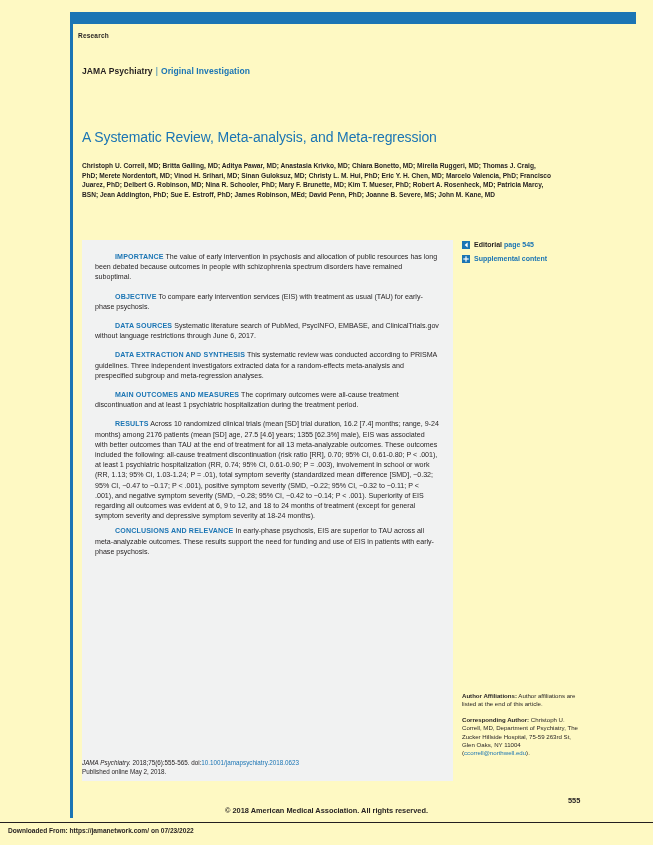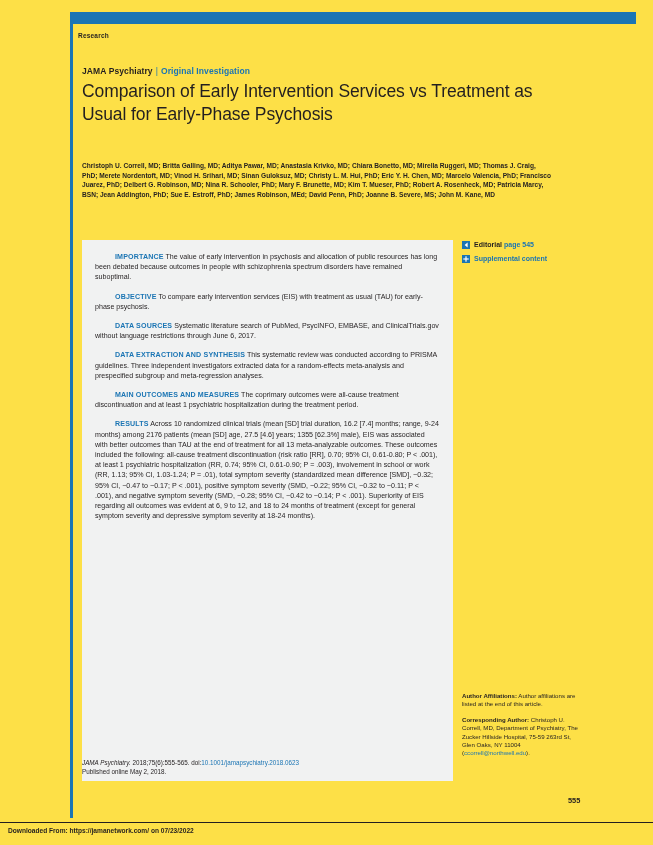--- a/index.html
+++ b/index.html
@@ -13,21 +13,21 @@
     font-family: "Liberation Sans", sans-serif;
     color: #231f20;
     position: relative;
     overflow: hidden;
   }
   .page {
     position: absolute;
     left: 0; top: 0;
     width: 653px;
     height: 845px;
-    background: #fde047;
+    background: #fef9c3;
   }
   
   .top-bar {
     position: absolute;
     left: 70px;
     top: 12px;
     width: 566px;
     height: 12px;
     background: #1b75b4;
   }
@@ -219,21 +219,21 @@
 
   <div class="top-bar"></div>
   <div class="left-rule"></div>
 
   <div class="research-label">Research</div>
 
   <div class="journal-line">
     <span class="jname">JAMA Psychiatry</span><span class="sep">|</span><span class="jtype">Original Investigation</span>
   </div>
 
-  <div class="title">Comparison of Early Intervention Services vs Treatment as Usual for Early-Phase Psychosis</div>
+  <div class="subtitle">A Systematic Review, Meta-analysis, and Meta-regression</div>
   <div class="authors">Christoph U. Correll, MD; Britta Galling, MD; Aditya Pawar, MD; Anastasia Krivko, MD; Chiara Bonetto, MD; Mirella Ruggeri, MD; Thomas J. Craig, PhD; Merete Nordentoft, MD; Vinod H. Srihari, MD; Sinan Guloksuz, MD; Christy L. M. Hui, PhD; Eric Y. H. Chen, MD; Marcelo Valencia, PhD; Francisco Juarez, PhD; Delbert G. Robinson, MD; Nina R. Schooler, PhD; Mary F. Brunette, MD; Kim T. Mueser, PhD; Robert A. Rosenheck, MD; Patricia Marcy, BSN; Jean Addington, PhD; Sue E. Estroff, PhD; James Robinson, MEd; David Penn, PhD; Joanne B. Severe, MS; John M. Kane, MD</div>
 
   <div class="abstract-box"></div>
   <div class="abstract-inner">
 
     <div class="sec">
       <span class="lbl">IMPORTANCE</span>
       <span>The value of early intervention in psychosis and allocation of public resources has long been debated because outcomes in people with schizophrenia spectrum disorders have remained suboptimal.</span>
     </div>
 
@@ -256,20 +256,24 @@
     <div class="sec">
       <span class="lbl">MAIN OUTCOMES AND MEASURES</span>
       <span>The coprimary outcomes were all-cause treatment discontinuation and at least 1 psychiatric hospitalization during the treatment period.</span>
     </div>
 
     <div class="sec results">
       <span class="lbl">RESULTS</span>
       <span>Across 10 randomized clinical trials (mean [SD] trial duration, 16.2 [7.4] months; range, 9-24 months) among 2176 patients (mean [SD] age, 27.5 [4.6] years; 1355 [62.3%] male), EIS was associated with better outcomes than TAU at the end of treatment for all 13 meta-analyzable outcomes. These outcomes included the following: all-cause treatment discontinuation (risk ratio [RR], 0.70; 95% CI, 0.61-0.80; P &lt; .001), at least 1 psychiatric hospitalization (RR, 0.74; 95% CI, 0.61-0.90; P = .003), involvement in school or work (RR, 1.13; 95% CI, 1.03-1.24; P = .01), total symptom severity (standardized mean difference [SMD], −0.32; 95% CI, −0.47 to −0.17; P &lt; .001), positive symptom severity (SMD, −0.22; 95% CI, −0.32 to −0.11; P &lt; .001), and negative symptom severity (SMD, −0.28; 95% CI, −0.42 to −0.14; P &lt; .001). Superiority of EIS regarding all outcomes was evident at 6, 9 to 12, and 18 to 24 months of treatment (except for general symptom severity and depressive symptom severity at 18-24 months).</span>
     </div>
 
+    <div class="sec concl">
+      <span class="lbl">CONCLUSIONS AND RELEVANCE</span>
+      <span>In early-phase psychosis, EIS are superior to TAU across all meta-analyzable outcomes. These results support the need for funding and use of EIS in patients with early-phase psychosis.</span>
+    </div>
   </div>
 
   <div class="side-links">
     <div class="side-link">
       <span class="side-icon">
         <svg width="8" height="8" viewBox="0 0 8 8">
             <rect x="0" y="0" width="8" height="8" fill="#1b75b4"></rect>
             <path d="M5.6 1.6 L2.6 4 L5.6 6.4 Z" fill="#ffffff"></path>
           </svg>
       </span>
@@ -297,16 +301,17 @@
       <span>Christoph U. Correll, MD, Department of Psychiatry, The Zucker Hillside Hospital, 75-59 263rd St, Glen Oaks, NY 11004 (</span><span class="link">ccorrell@northwell.edu</span><span>).</span>
     </p>
   </div>
 
   <div class="citation">
     <span class="ital">JAMA Psychiatry.</span><span> 2018;75(6):555-565. doi:</span><span class="doi">10.1001/jamapsychiatry.2018.0623</span><br>
     <span>Published online May 2, 2018.</span>
   </div>
 
   <div class="page-number">555</div>
+  <div class="copyright">© 2018 American Medical Association. All rights reserved.</div>
   <div class="bottom-rule"></div>
   <div class="download-line">Downloaded From: https://jamanetwork.com/ on 07/23/2022</div>
 
 </div>
 
 </body></html>

